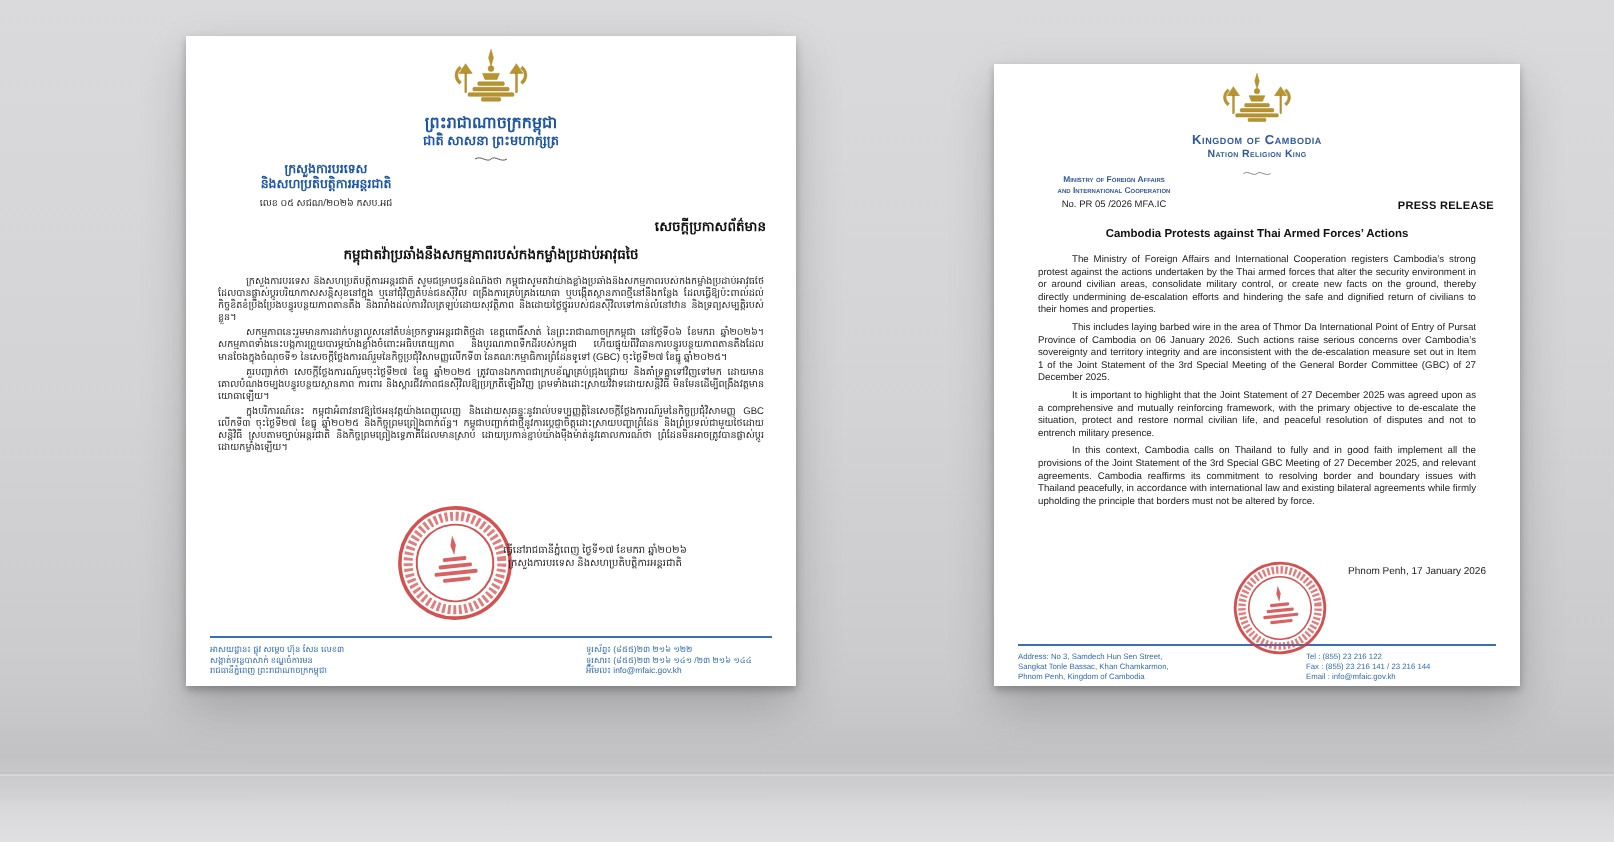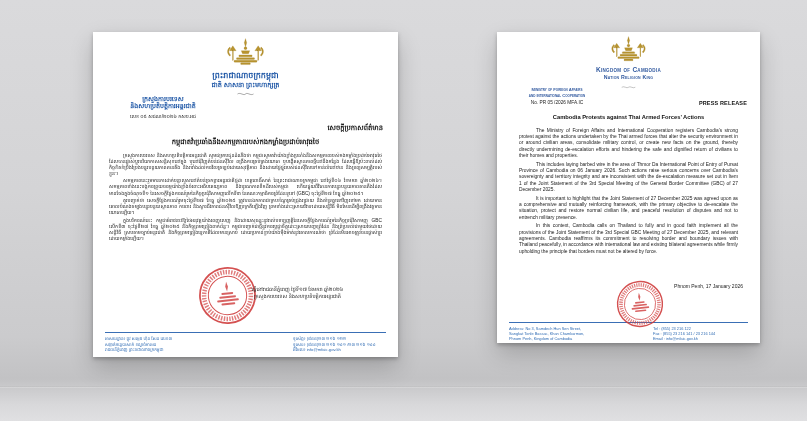--- a/index.html
+++ b/index.html
@@ -5,21 +5,21 @@
   html,body{margin:0;padding:0;}
   body{font-family:"Liberation Sans", sans-serif;}
   .scene{
     position:relative;width:807px;height:421px;overflow:hidden;
     background:linear-gradient(180deg,#dadadc 0%,#d4d4d6 45%,#cbcbcd 80%,#c2c2c4 90%,#d8d8da 96%,#e0e0e2 100%);
   }
   .floor-line{position:absolute;left:0;top:386px;width:100%;height:2px;
     background:linear-gradient(180deg,rgba(0,0,0,.07),rgba(255,255,255,.35));}
   .page{position:absolute;background:#ffffff;
     box-shadow:0 2px 4px rgba(0,0,0,.25),0 10px 22px rgba(0,0,0,.20);}
-  .page-kh{left:93px;top:32px;width:305px;height:325px;}
+  .page-kh{left:93px;top:18px;width:305px;height:325px;}
   .page-en{left:497px;top:32px;width:263px;height:311px;}
   .inner{position:absolute;left:0;top:0;transform:scale(.5);transform-origin:0 0;}
   .inner-kh{width:610px;height:650px;}
   .inner-en{width:526px;height:622px;}
   .abs{position:absolute;}
   .ctr{left:0;right:0;text-align:center;}
   
   .blue{color:#1d56a6;}
   .kh-k1{top:76px;font-size:16px;font-weight:bold;}
   .kh-k2{top:96px;font-size:13px;font-weight:bold;}

